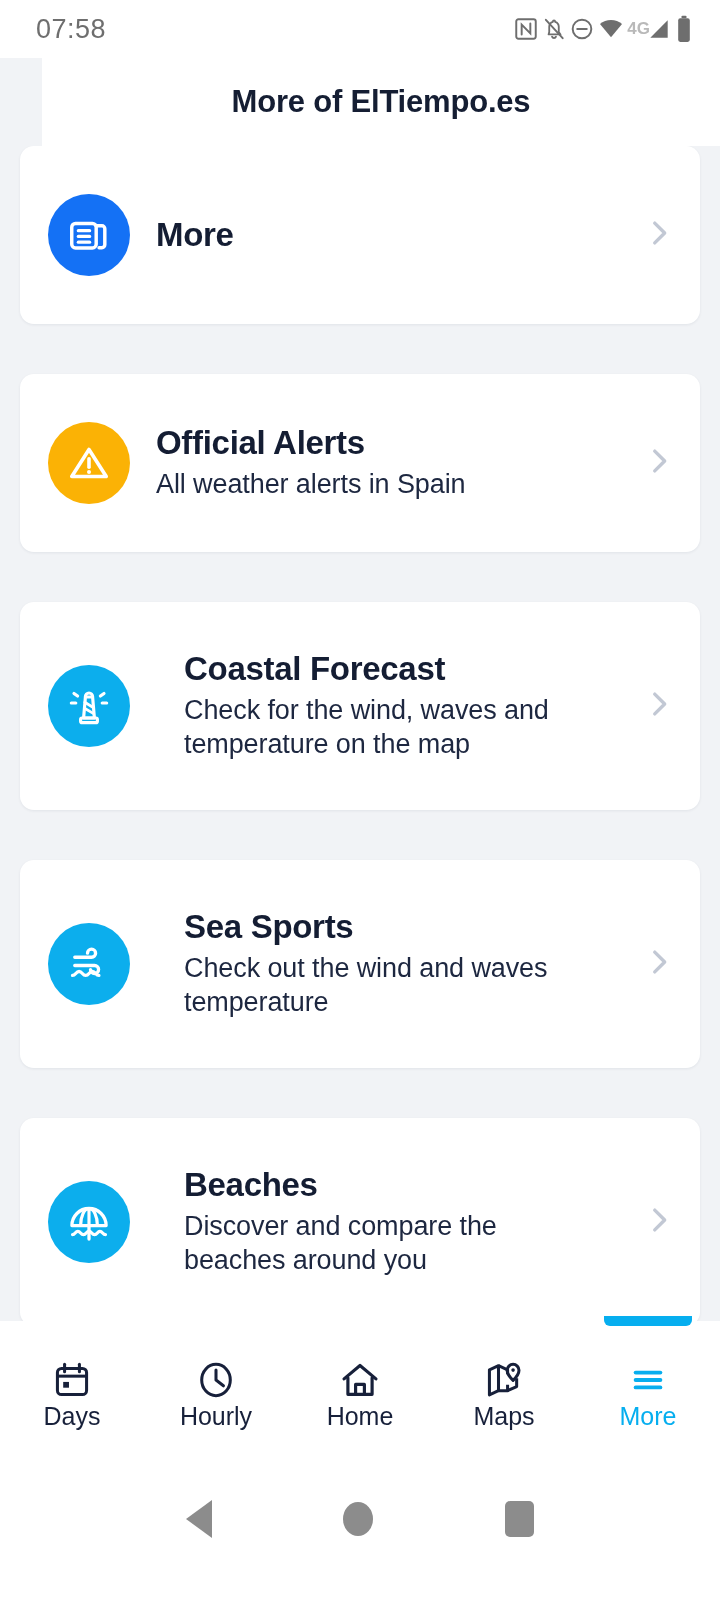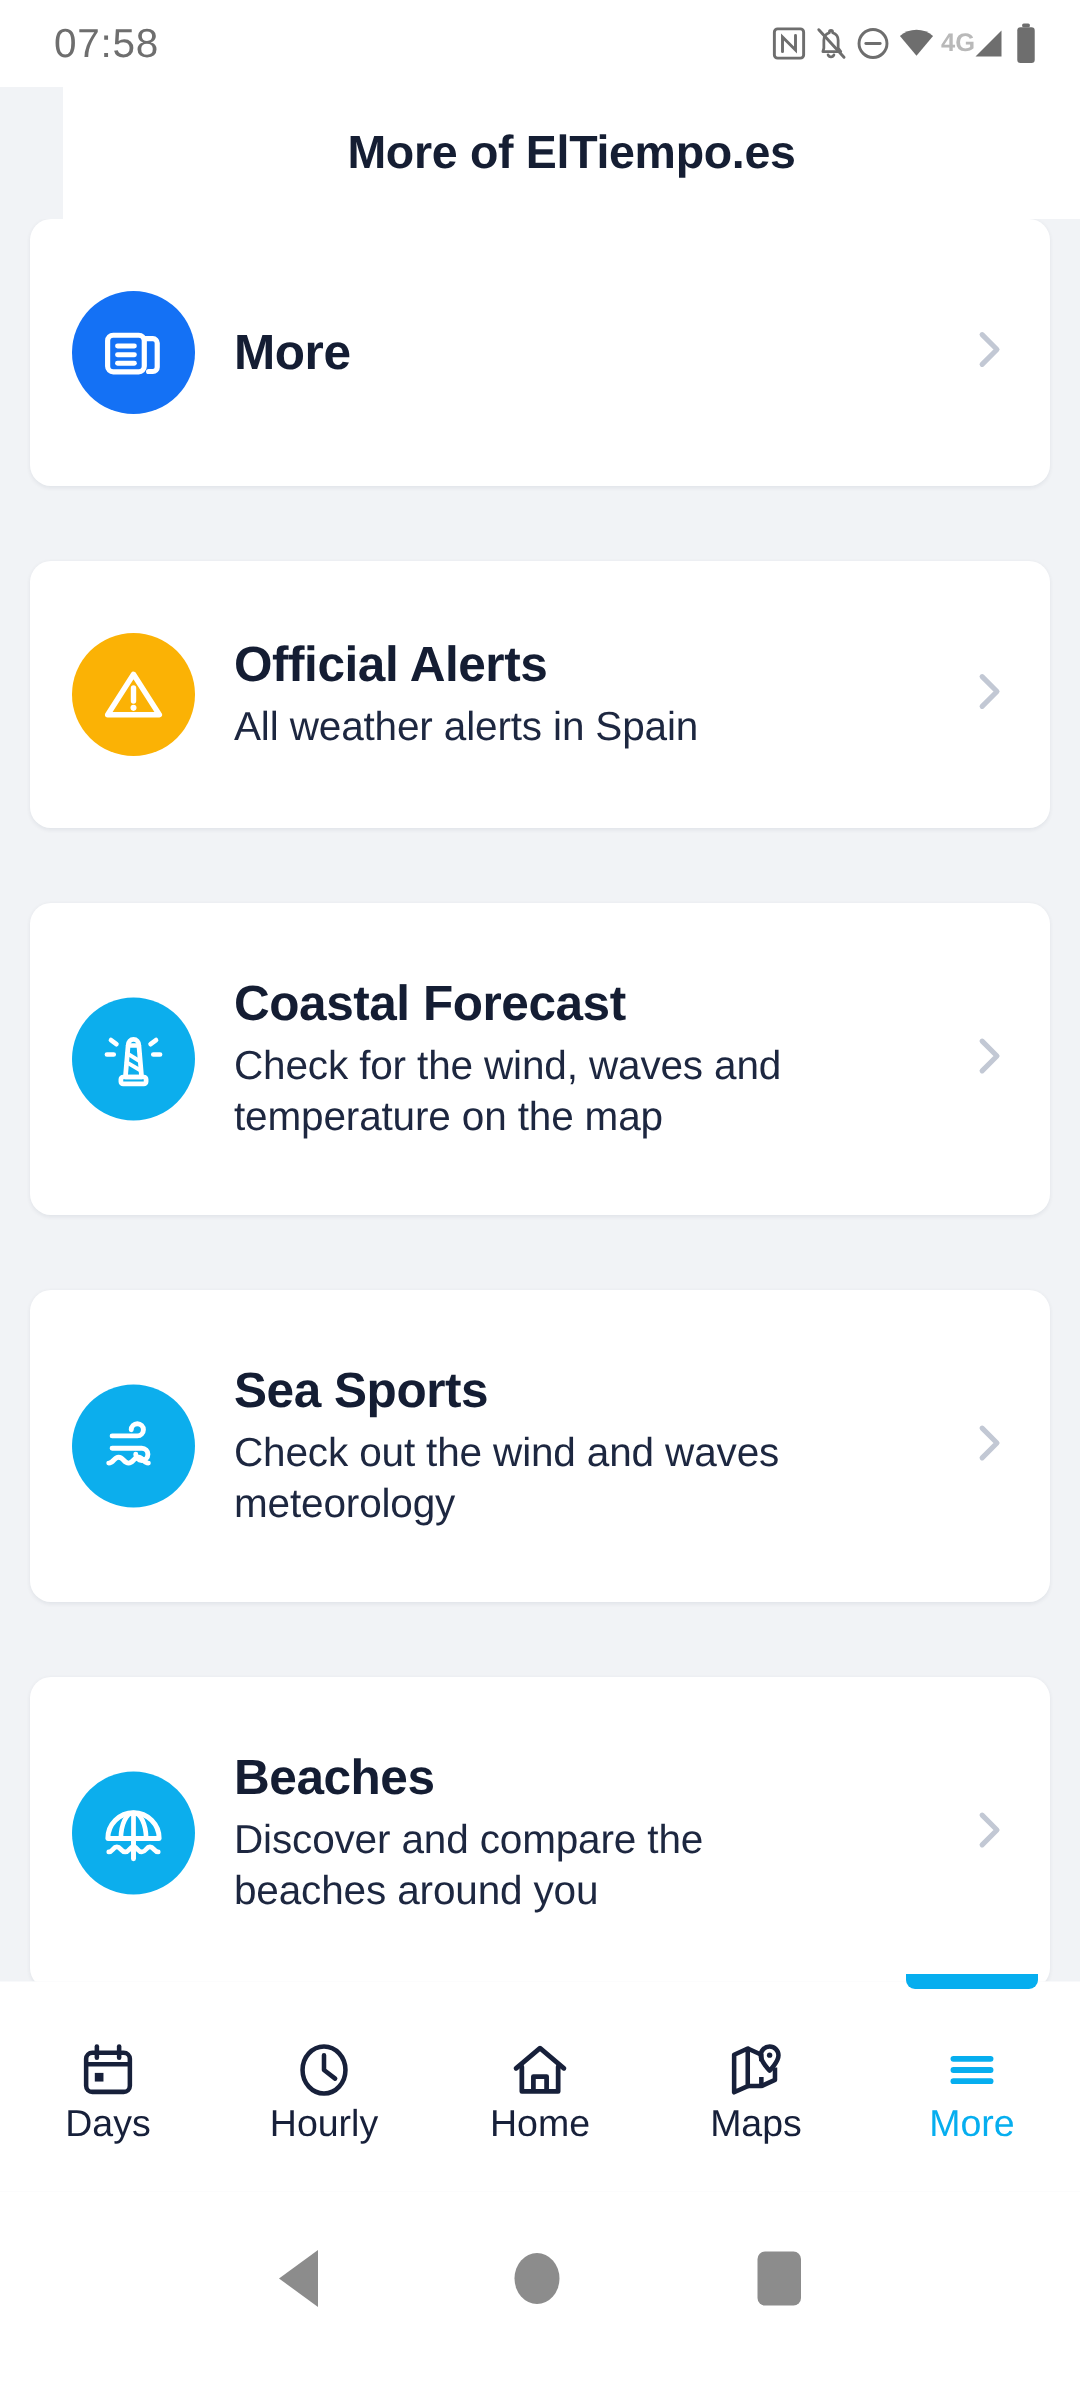--- a/index.html
+++ b/index.html
@@ -58,21 +58,21 @@
   }
   .card {
     background: #ffffff;
     border-radius: 14px;
     box-shadow: 0 1px 3px rgba(20,30,50,.07);
     display: flex; align-items: center;
     padding: 0 24px 0 28px;
     margin-bottom: 50px;
   }
   .card.h-one { height: 178px; }
-  .card.h-two { height: 208px; }
+  .card.h-two { height: 208px; gap: 28px; }
 
   .badge {
     flex: 0 0 82px; width: 82px; height: 82px;
     border-radius: 50%;
     display: flex; align-items: center; justify-content: center;
     margin-right: 26px;
   }
   .badge svg { display: block; }
 
   .card-text { flex: 1 1 auto; min-width: 0; }
@@ -268,21 +268,21 @@
         <span>
           <svg width="48" height="48" viewBox="0 0 32 32">
             <path d="M6.5 11.5h11.2a2.7 2.7 0 1 0-2.7-2.7" fill="none" stroke="#fff" stroke-width="2.2" stroke-linecap="round"></path>
             <path d="M6.5 17h13.2a2.7 2.7 0 1 1-2.7 2.7" fill="none" stroke="#fff" stroke-width="2.2" stroke-linecap="round"></path>
             <path d="M5 23.6c2.2 0 2.2-2.6 4.4-2.6s2.2 2.6 4.4 2.6 2.2-2.6 4.4-2.6 2.2 2.6 4.4 2.6" fill="none" stroke="#fff" stroke-width="2.2" stroke-linecap="round"></path>
           </svg>
         </span>
       </div>
       <div class="card-text">
         <div class="card-title">Sea Sports</div>
-        <div class="card-desc" style="max-width:430px">Check out the wind and waves meteorology</div>
+        <div class="card-desc" style="max-width:430px">Check out the wind and waves temperature</div>
       </div>
       <span class="chevron">
         <svg width="34" height="34" viewBox="0 0 24 24">
           <path d="M9 5l7 7-7 7" fill="none" stroke="#c2c8d4" stroke-width="2.4" stroke-linecap="round" stroke-linejoin="round"></path>
         </svg>
       </span>
     </div>
 
     <div class="card h-two">
       <div class="badge" style="background:#0caeed">

